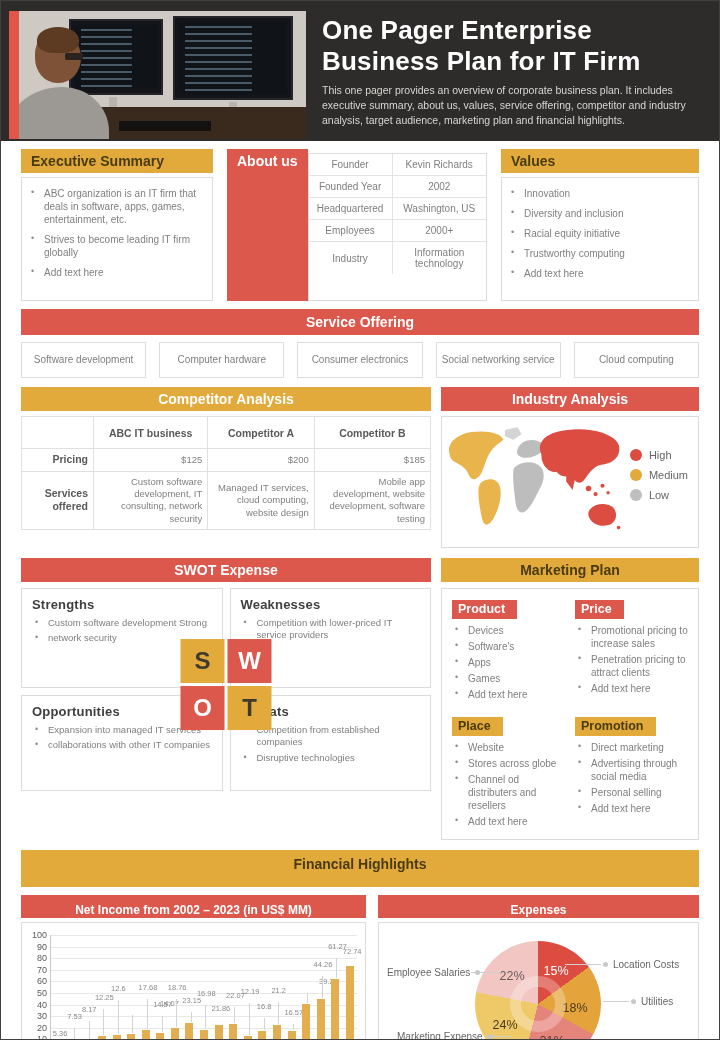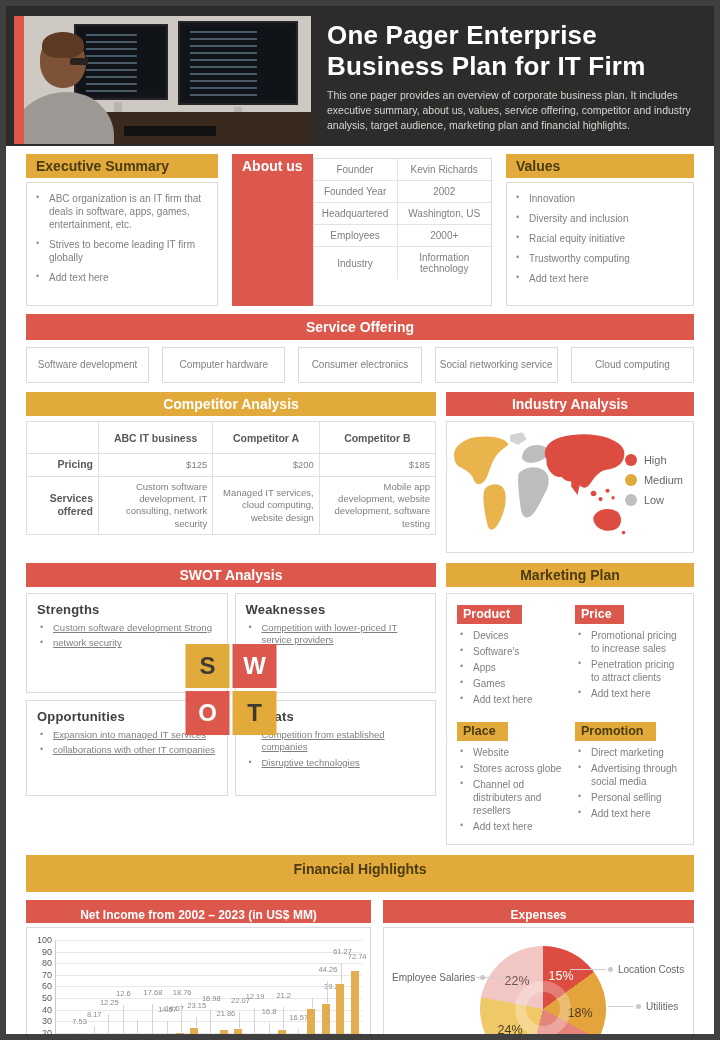--- a/index.html
+++ b/index.html
@@ -1,18 +1,18 @@
 <!DOCTYPE html>
 <html><head>
 <meta charset="utf-8">
 <style>
   * { margin:0; padding:0; box-sizing:border-box; }
   html,body { background:#f2f2f2; }
   body { font-family:"Liberation Sans", sans-serif; }
-  .page { width:720px; height:1040px; background:#fff; margin:0 auto; position:relative; border:6px solid #404040; overflow:hidden; }
+  .page { width:720px; height:1040px; background:#fff; margin:0 auto; position:relative; border:1px solid #404040; overflow:hidden; }
 
   
   .hdr { height:140px; background:#2d2c2b; display:flex; }
   .photo { width:305px; position:relative; flex:none; }
   .photo-scene { position:absolute; left:8px; top:10px; right:0; bottom:2px; background:#cfc9c3; overflow:hidden; }
   .p-stripe { position:absolute; left:0; top:0; bottom:0; width:10px; background:#e05648; }
   .p-desk { position:absolute; left:0; right:0; bottom:0; height:32px; background:#3a2a1e; }
   .p-desk::after{content:""; position:absolute; left:110px; bottom:8px; width:92px; height:10px; background:#141210; border-radius:1px;}
   .monitor { position:absolute; background:#14151a; border:2px solid #26262a; }
   .m1 { left:60px; top:8px; width:94px; height:76px; }
@@ -80,21 +80,21 @@
   .legend-label { font-size:11px; color:#666; }
 
   
   .row3 { display:flex; gap:10px; margin-top:10px; }
   .row3-left { width:410px; flex:none; }
   .row3-right { flex:1; display:flex; flex-direction:column; }
   .swot-grid { position:relative; margin-top:6px; display:grid; grid-template-columns:1fr 1fr; grid-template-rows:100px 96px; gap:7px; }
   .swot-box { border:1px solid #dcdcdc; padding:8px 10px; }
   .swot-box h3 { font-size:13px; color:#3f3f3f; margin-bottom:5px; letter-spacing:.2px; }
   .swot-box ul.blt { font-size:9.5px; }
-  .swot-box ul.blt li { margin-bottom:3px;text-decoration:underline; }
+  .swot-box ul.blt li { margin-bottom:3px; }
   .swot-tiles { position:absolute; left:50%; top:50%; transform:translate(-50%,-56%); display:grid; grid-template-columns:44px 44px; grid-template-rows:44px 44px; gap:3px; }
   .tile { display:flex; align-items:center; justify-content:center; font-size:24px; font-weight:bold; }
   .mkt-panel { flex:1; margin-top:6px; padding:8px 10px; display:grid; grid-template-columns:1fr 1fr; grid-template-rows:1fr 1fr; column-gap:10px; }
   .mkt-sec { padding-top:2px; }
   .mkt-tag { display:inline-block; font-size:12.5px; font-weight:bold; padding:2px 12px 3px 6px; margin-bottom:5px; }
   .mkt-tag.red { background:#dc574c; color:#fff; }
   .mkt-tag.yellow { background:#e2a93b; color:#4a3c10; }
   .mkt-sec ul.blt { font-size:10px; }
   .mkt-sec ul.blt li { margin-bottom:3px; }
 
@@ -301,21 +301,21 @@
                 <span class="legend-dot" style="background: rgb(191, 191, 191);"></span>
                 <span class="legend-label">Low</span>
               </div>
             </div>
         </div>
       </div>
     </div>
 
     <div class="row3">
       <div class="row3-left">
-        <div class="head-r">SWOT Analysis</div>
+        <div class="head-r">SWOT Expense</div>
         <div class="swot-grid" id="swot-grid">
           <div class="swot-box">
               <h3>Strengths</h3>
               <ul class="blt">
                 <li>Custom software development Strong</li>
                 <li>network security</li>
               </ul>
             </div>
             <div class="swot-box">
               <h3>Weaknesses</h3>

